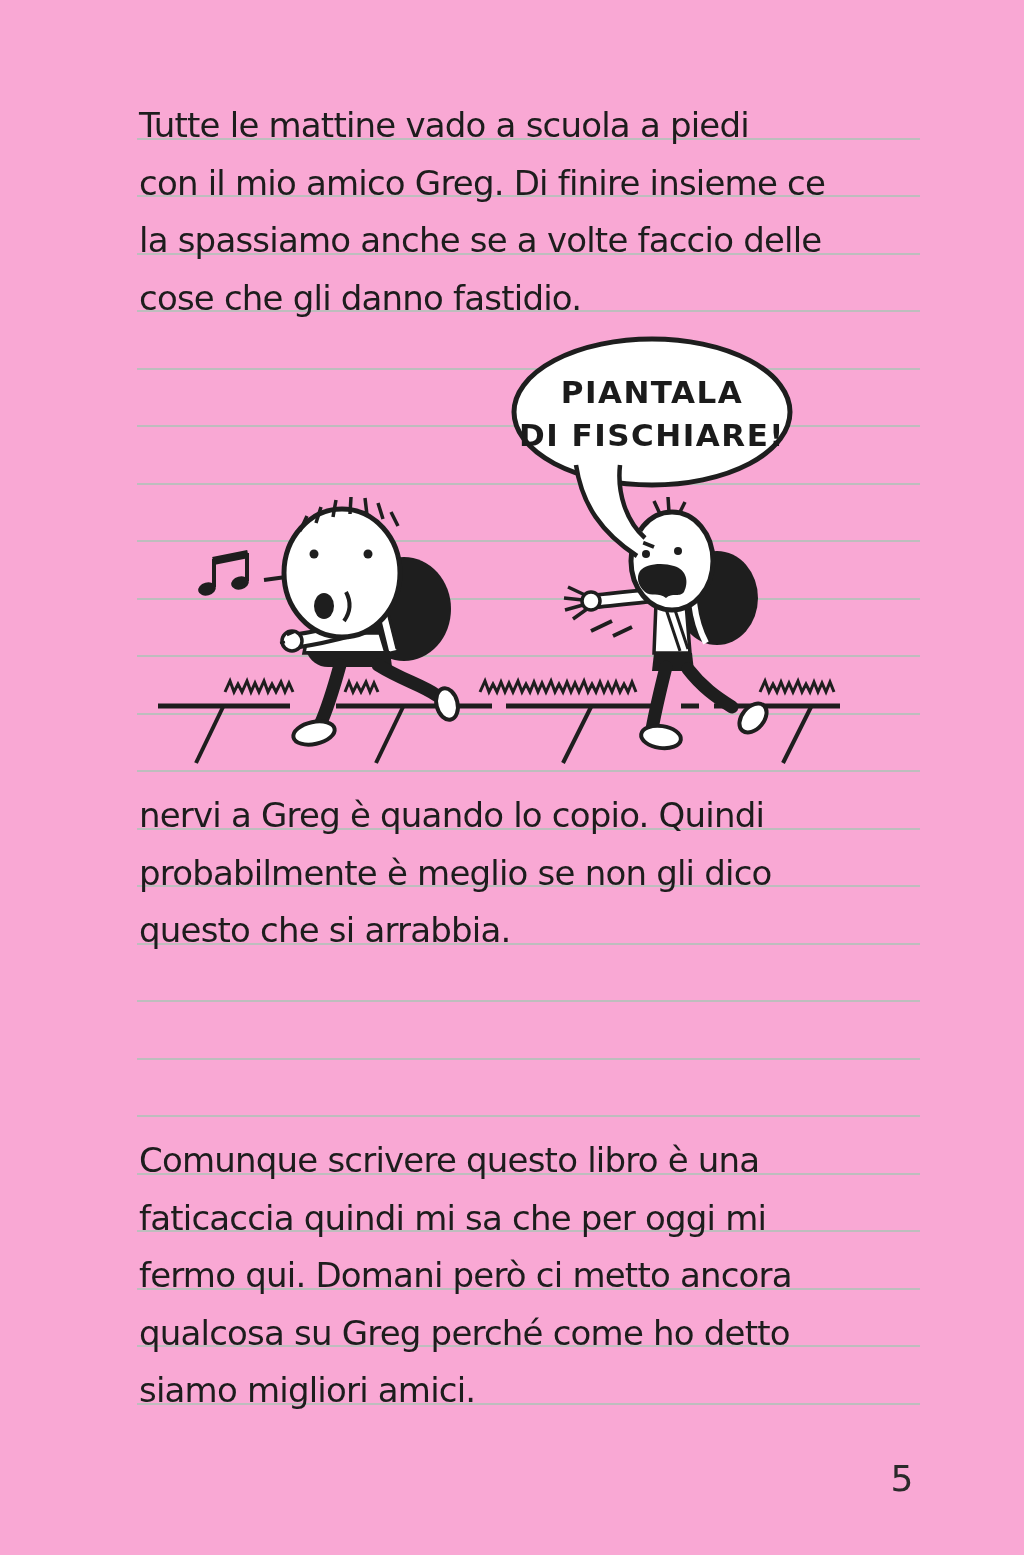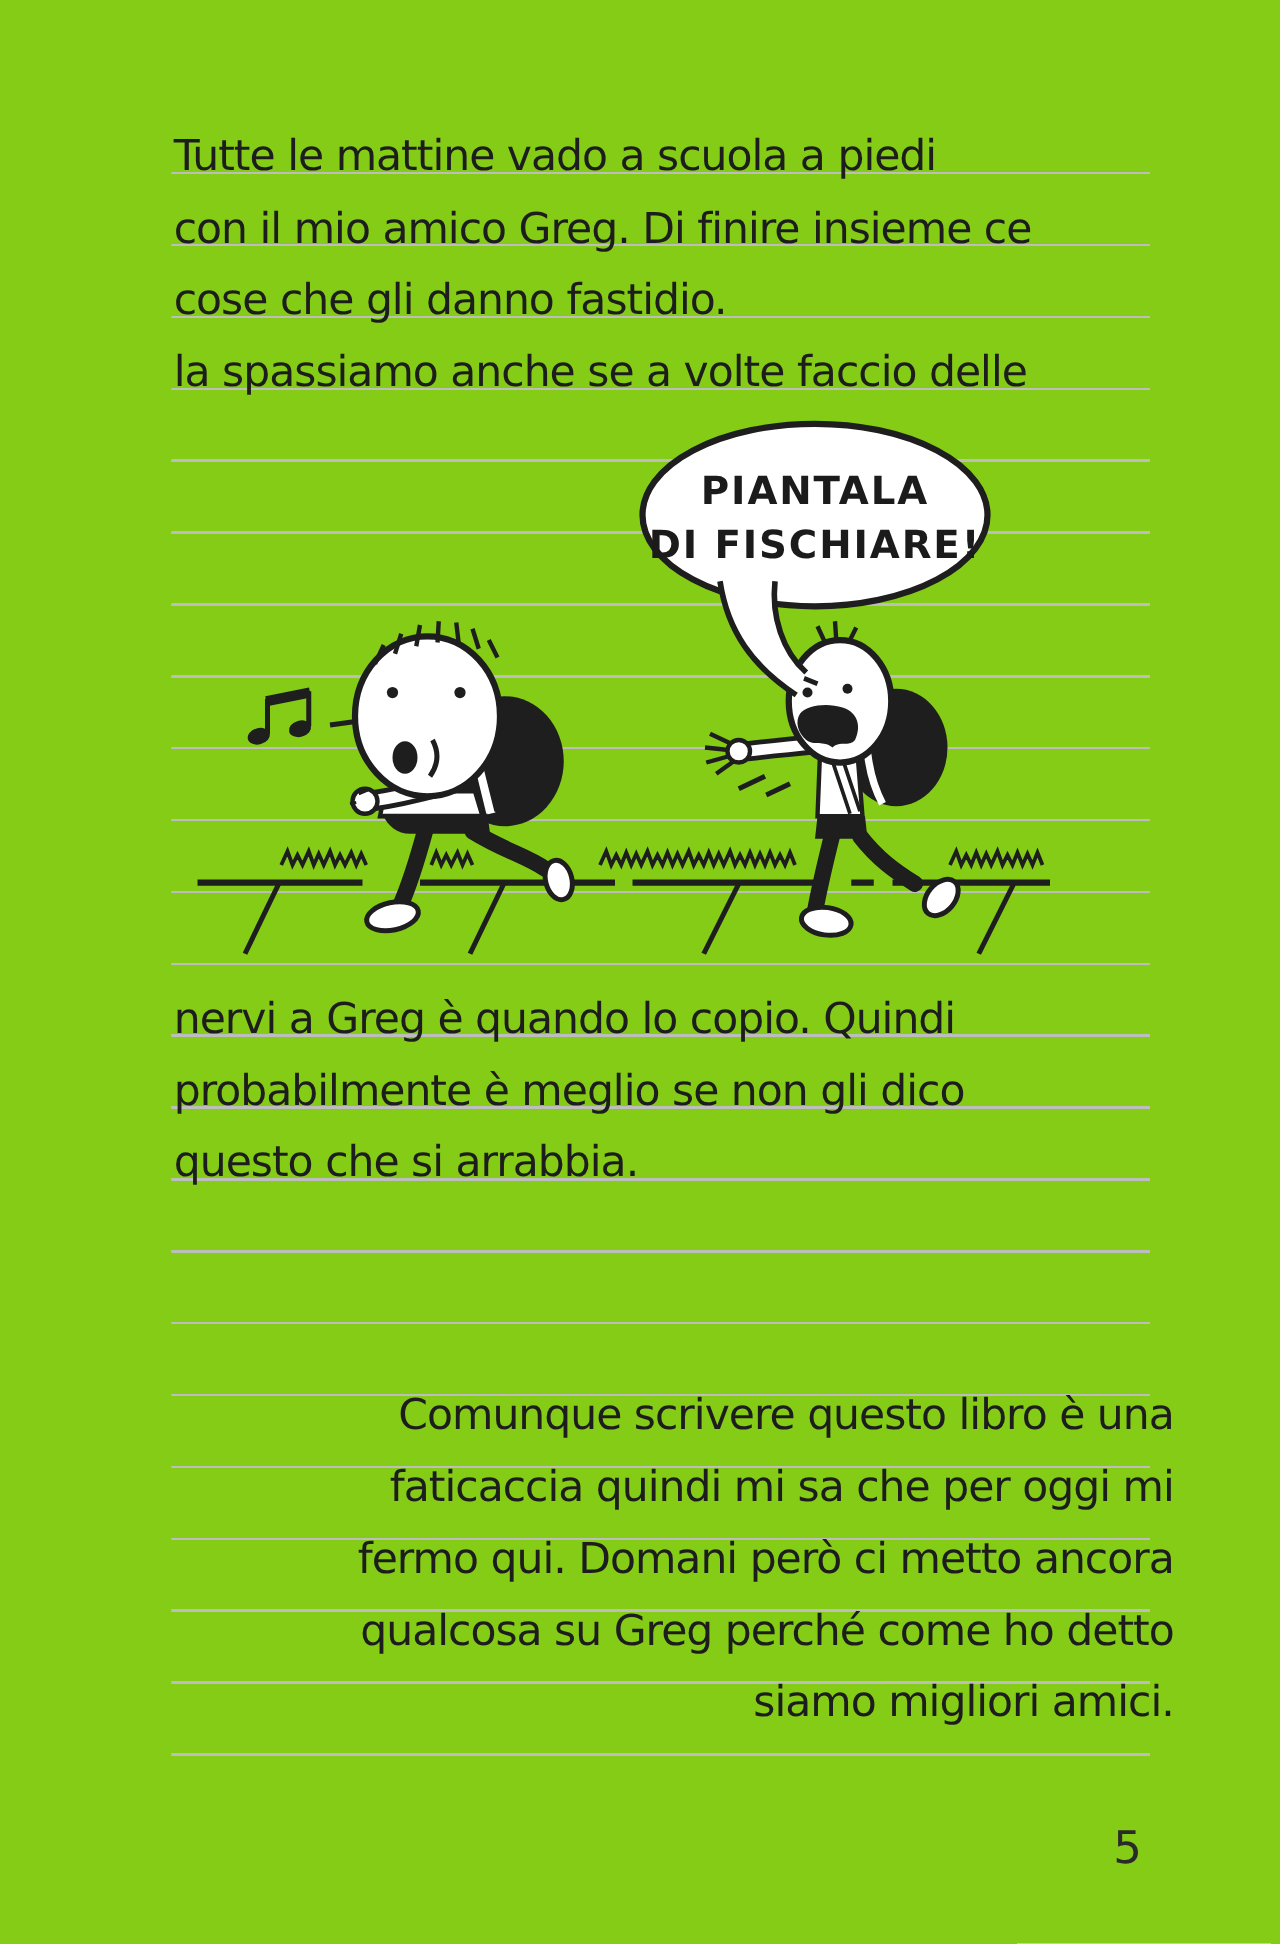--- a/index.html
+++ b/index.html
@@ -1,19 +1,19 @@
 <!DOCTYPE html>
 <html><head>
 <meta charset="utf-8">
 <style>
   html,body{margin:0;padding:0;background:#ffffff;}
   #page{
     position:relative;
     width:1024px;height:1555px;
-    background:#84cc16;
+    background:#f9a8d4;
     font-family:"DejaVu Sans", sans-serif;
     color:#1d1d1d;
     overflow:hidden;
   }
   
   #rules{
     position:absolute;
     left:137px;top:82px;width:783px;height:1323px;
     background:repeating-linear-gradient(
       to bottom,
@@ -26,21 +26,21 @@
     left:139px;width:800px;
     font-size:34px;
     letter-spacing:-0.8px;
     color:#1d1d1d;
   }
   .tl{
     height:57.5px;line-height:57.5px;white-space:nowrap;
   }
   #para1{top:97px;}
   #para2{top:787px;}
-  #para3{top:1104px;text-align:right;}
+  #para3{top:1132px;}
   #illustration{
     position:absolute;left:140px;top:335px;width:790px;height:435px;
   }
   #pagenum{
     position:absolute;left:878px;top:1458px;width:48px;
     text-align:center;font-size:36px;color:#2a2a2a;letter-spacing:0;
   }
   svg .ink{stroke:#1e1e1e;fill:none;}
   svg text{font-family:"DejaVu Sans", sans-serif;}
   .bubble-text{
@@ -51,22 +51,22 @@
 </head>
 <body>
 
 <div id="page">
 
   <div id="rules"></div>
 
   <div id="para1" class="para">
     <div class="tl">Tutte le mattine vado a scuola a piedi</div>
     <div class="tl">con il mio amico Greg. Di finire insieme ce</div>
+    <div class="tl">la spassiamo anche se a volte faccio delle</div>
     <div class="tl">cose che gli danno fastidio.</div>
-    <div class="tl">la spassiamo anche se a volte faccio delle</div>
   </div>
 
   <div id="illustration">
     <svg width="790" height="435" viewBox="0 0 790 435">
 
       <g class="ink" stroke-width="3">
         <path d="M85,357 l5,-11 4,11 4,-8 4,8 5,-11 4,11 4,-9 4,9 5,-11 4,11 4,-8 4,8 5,-10 4,10 4,-9 4,9"></path>
         <path d="M205,357 l4,-10 4,10 4,-8 4,8 5,-10 4,10 4,-9 4,9"></path>
         <path d="M340,357 l5,-11 4,11 4,-8 4,8 4,-10 4,10 4,-9 4,9 5,-11 4,11 4,-8 4,8 4,-10 4,10 4,-9 4,9 5,-11 4,11 4,-8 4,8 4,-10 4,10 4,-9 4,9 5,-11 4,11 4,-8 4,8 4,-10 4,10 4,-9 4,9 4,-10 4,10 4,-8 4,8 4,-10 4,10"></path>
         <path d="M620,357 l5,-11 4,11 4,-8 4,8 4,-10 4,10 4,-9 4,9 5,-11 4,11 4,-8 4,8 4,-10 4,10 4,-9 4,9 4,-10 4,10"></path>

